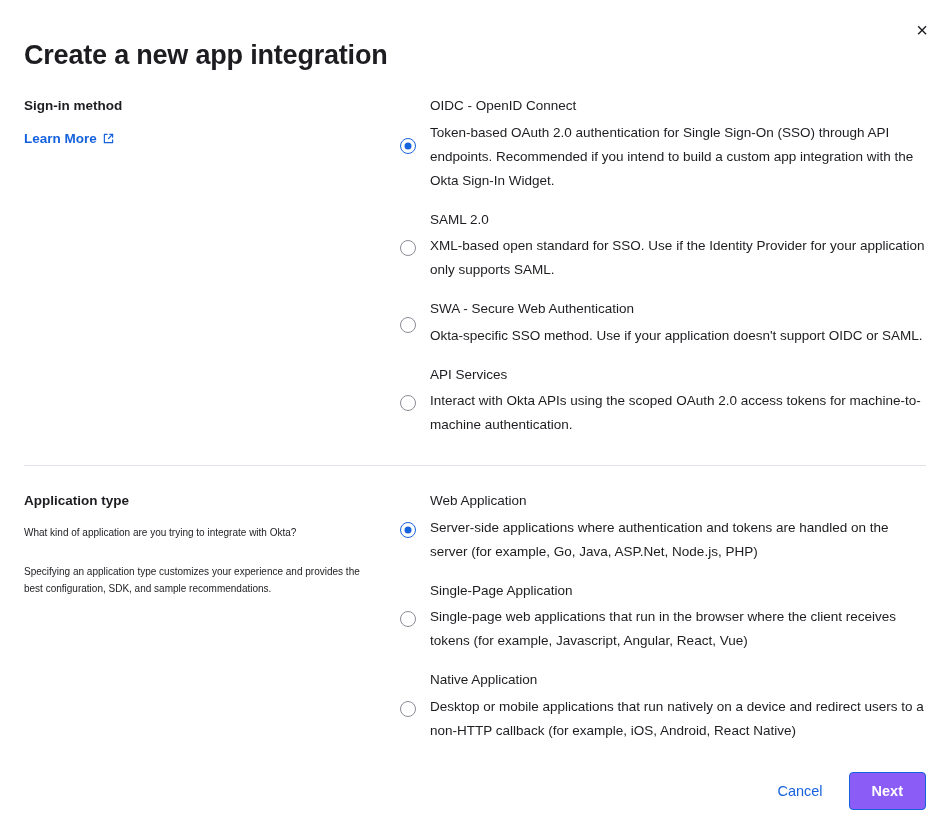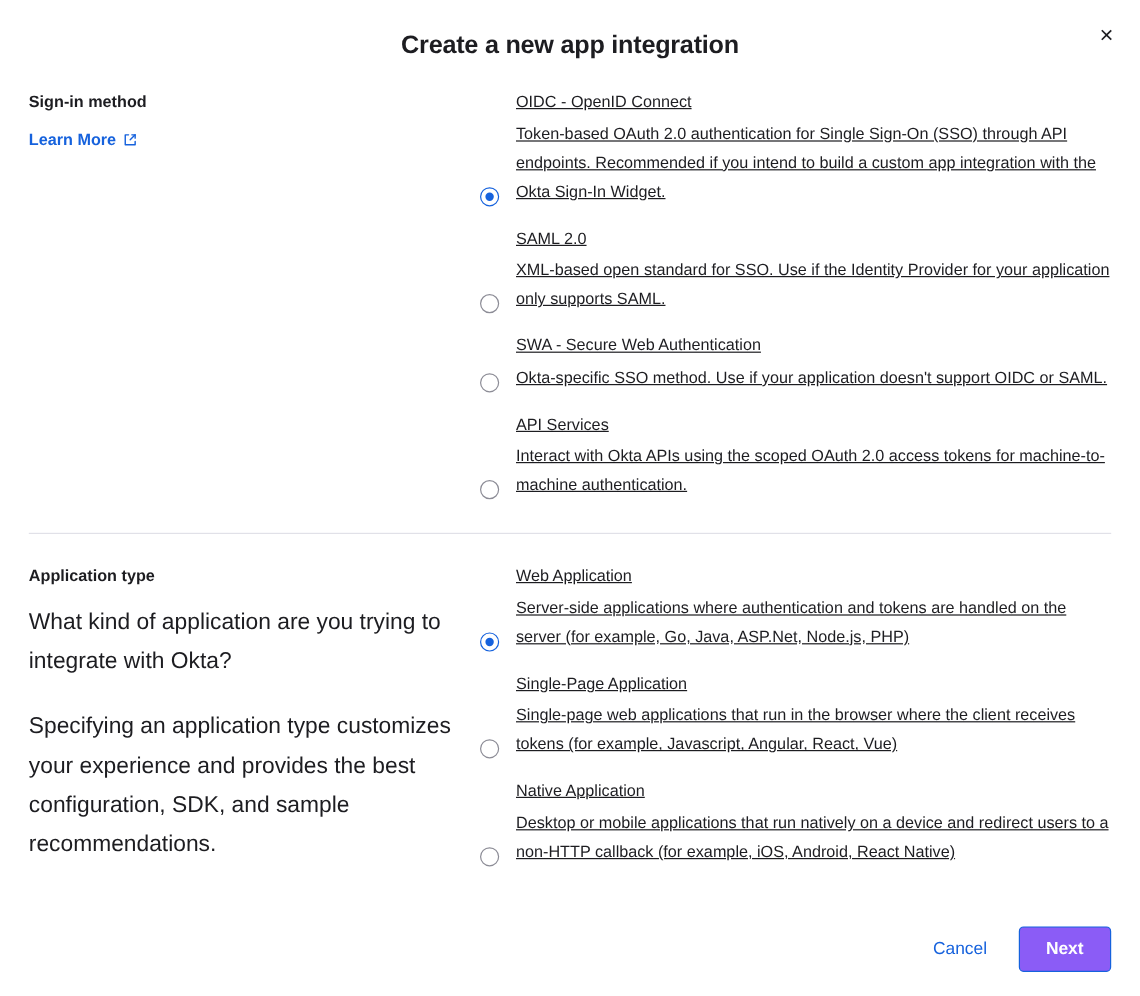--- a/index.html
+++ b/index.html
@@ -33,28 +33,27 @@
     color: #1d1d21;
     font-size: 20px;
     line-height: 20px;
     cursor: pointer;
     display: flex;
     align-items: center;
     justify-content: center;
     padding: 0;
   }
   .dialog-title {
-    font-size: 21px;
+    font-size: 27px;
     font-weight: bold;
     letter-spacing: -0.2px;
     margin: 0;
-    padding-top: 26px;
+    padding-top: 40px;
     padding-left: 0;
     color: #1d1d21;
-    text-align: center;
   }
   .section {
     display: flex;
     align-items: flex-start;
     padding-top: 26px;
   }
   .section-left {
     width: 376px;
     flex: 0 0 376px;
     padding-right: 24px;
@@ -76,35 +75,34 @@
     cursor: pointer;
   }
   .ext-icon {
     display: inline-block;
     width: 11px;
     height: 11px;
     position: relative;
     top: 1px;
   }
   .desc-text {
-    font-size: 19px;
+    font-size: 10px;
     line-height: 1.72;
     color: #1d1d21;
     margin: 0 0 22px 0;
   }
   .desc-text:last-child { margin-bottom: 0; }
   .options {
     flex: 1;
     padding-top: 0;
   }
   .option {
     display: flex;
-    align-items: flex-end;
+    align-items: center;
     margin-bottom: 18px;
-    text-decoration: underline;
   }
   .option:last-child { margin-bottom: 0; }
   .radio {
     flex: 0 0 16px;
     width: 16px;
     height: 16px;
     border-radius: 50%;
     border: 1.5px solid #8c8c96;
     background: #ffffff;
     margin-top: 3px;

